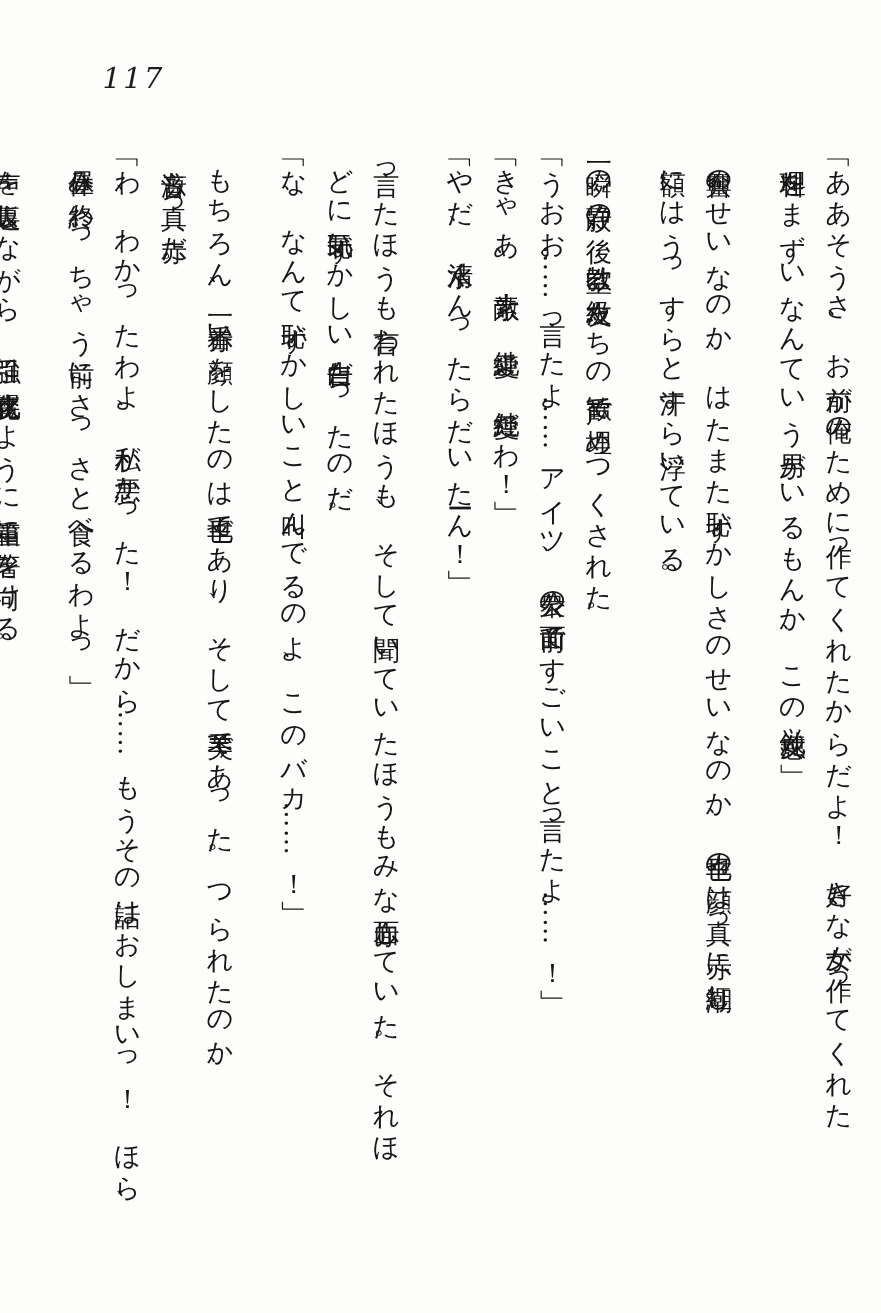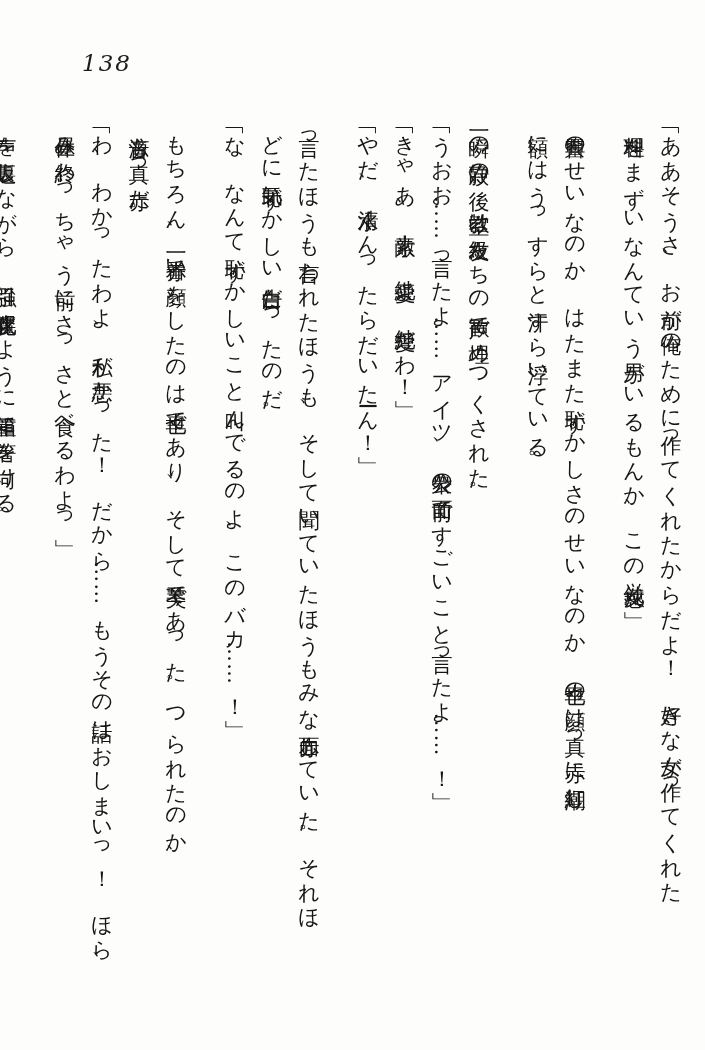--- a/index.html
+++ b/index.html
@@ -42,21 +42,21 @@
     white-space: nowrap;
   }
   .text-line.indent {
     padding-block-start: 22px; 
   }
 </style>
 </head>
 <body>
 
 <div class="page">
-  <div class="page-number">138</div>
+  <div class="page-number">117</div>
 
   <div class="text-block">
       <div class="text-line">「ああそうさ、お前が俺のために作ってくれたからだよ！　好きな女が作ってくれた</div>
       <div class="text-line">料理をまずいなんていう男がいるもんか、この鈍感女ッ」</div>
       <div class="text-line indent">興奮のせいなのか、はたまた恥ずかしさのせいなのか、幸也の顔は真っ赤に紅潮し、</div>
       <div class="text-line">額にはうっすらと汗すら浮いている。</div>
       <div class="text-line indent">一瞬の静寂の後、教室は級友たちの歓声で埋めつくされた。</div>
       <div class="text-line">「うおお……言ったよ……アイツ、公衆の面前ですごいこと言ったよ……！」</div>
       <div class="text-line">「きゃあ、素敵！　純愛よ、純愛だわ！」</div>
       <div class="text-line">「やだ、清水くんったらだいたーん！」</div>

